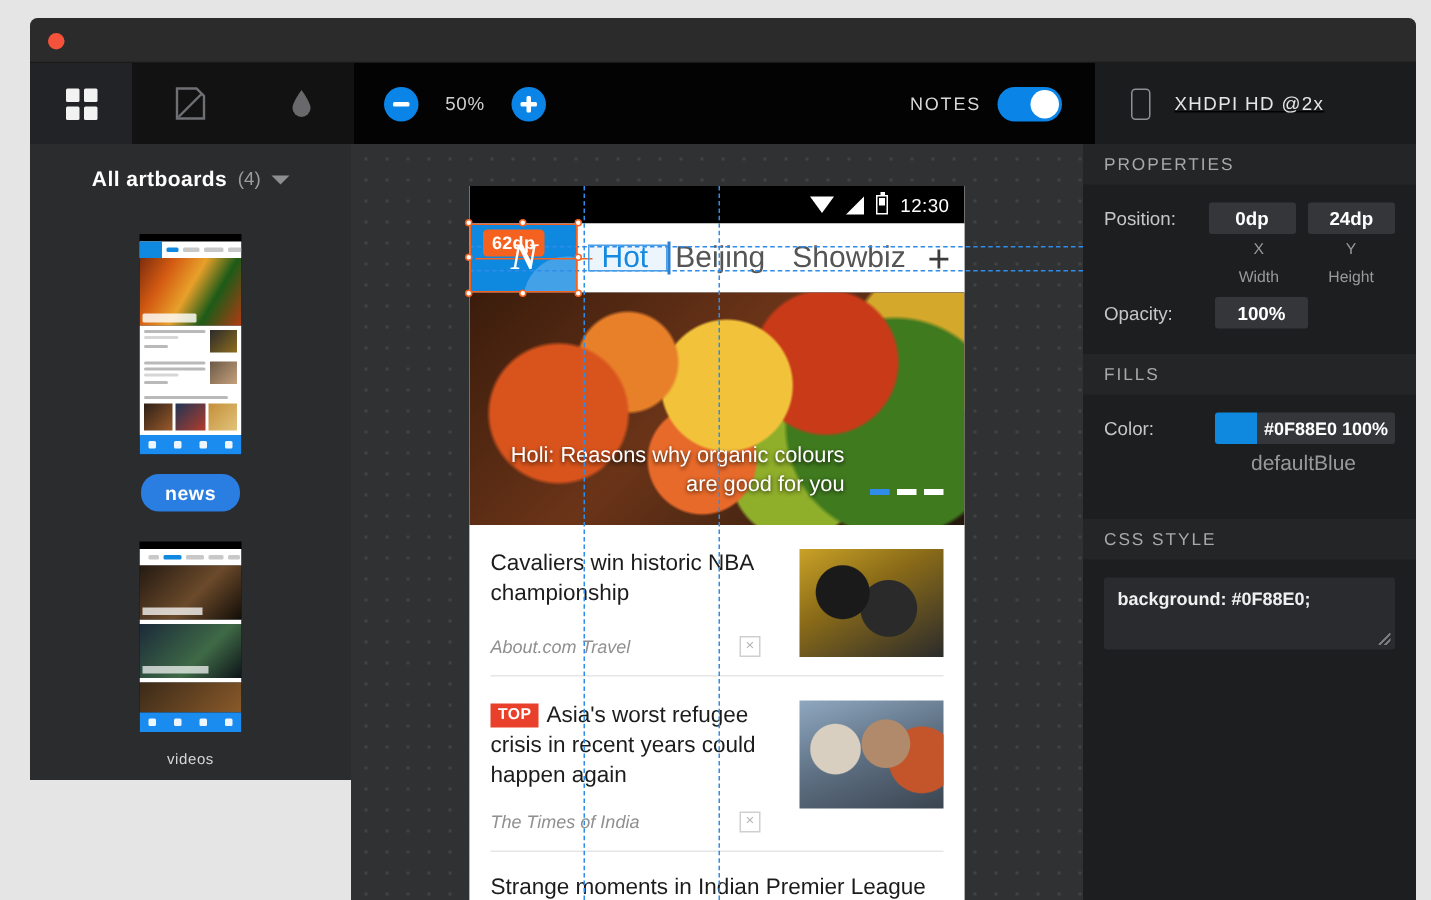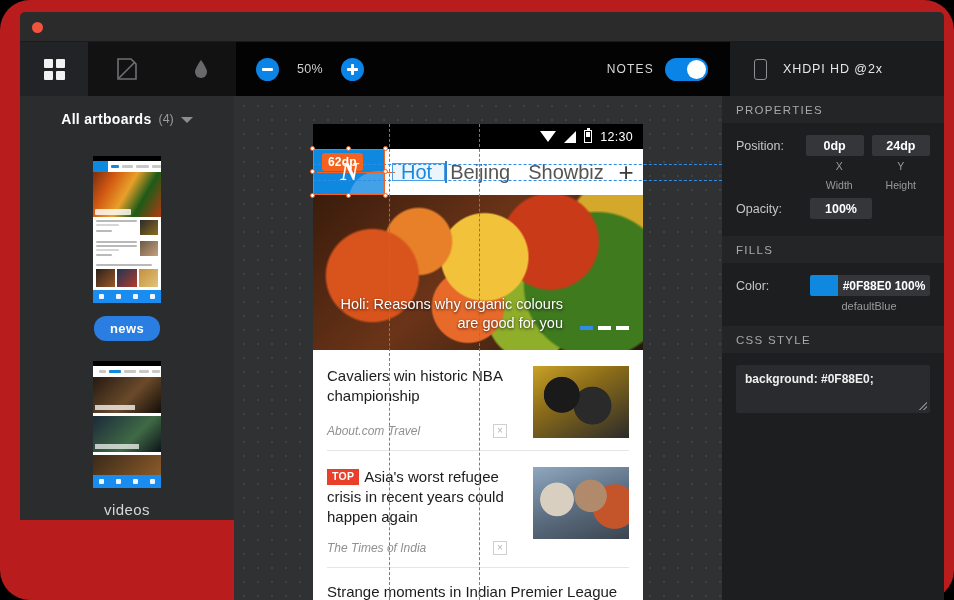--- a/index.html
+++ b/index.html
@@ -5,22 +5,21 @@
   * { box-sizing: border-box; margin: 0; padding: 0; }
   html, body {
     width: 954px; height: 600px;
     background: #000;
     font-family: "Liberation Sans", sans-serif;
     overflow: hidden;
   }
   #app {
     position: relative;
     width: 954px; height: 600px;
-    background: #b91c1c;
-    border-radius: 30px;
+    background: #e5e5e5;
   }
 
   
   .titlebar {
     position: absolute; left: 20px; top: 12px;
     width: 924px; height: 30px;
     background: #2b2b2b;
     border-radius: 5px 5px 0 0;
     border-bottom: 1px solid #1a1a1a;
   }
@@ -53,20 +52,21 @@
   }
   .tb-notes {
     display: flex; align-items: center; gap: 11px;
     padding-right: 22px;
     background: #030303;
   }
   .tb-device {
     width: 214px; justify-content: flex-start;
     padding-left: 24px; gap: 16px;
     background: #1b1c1e;
+    text-decoration: underline;
   }
 
   .grid-icon { display: grid; grid-template-columns: 9px 9px; grid-template-rows: 9px 9px; gap: 3px; }
   .grid-icon i { background: #f2f2f2; display: block; border-radius: 1px; }
 
   .icon-note svg, .icon-drop svg { display: block; }
 
   .zoom-btn {
     width: 23px; height: 23px; border-radius: 50%;
     background: #0b84e8; position: relative;
@@ -117,21 +117,21 @@
     width: 0; height: 0; border-left: 6px solid transparent;
     border-right: 6px solid transparent; border-top: 6px solid #8e8e8e;
     margin-top: 2px;
   }
   .artboards { padding-top: 14px; }
   .artboard { display: flex; flex-direction: column; align-items: center; margin-bottom: 8px; }
   .ab-thumb {
     width: 68px; background: #111; position: relative; overflow: hidden;
   }
   .ab-caption {
-    margin-top: 13px; color: #d7d7d7; font-size: 15px; letter-spacing: .4px;
+    margin-top: 13px; color: #d7d7d7; font-size: 10px; letter-spacing: .4px;
   }
   .ab-caption.pill {
     background: #2a7de1; color: #fff; font-weight: bold;
     padding: 5px 16px; border-radius: 12px; font-size: 13px;
   }
 
   
   .m-status { height: 5px; background: #000; }
   .m-appbar { height: 11px; background: #fff; display: flex; align-items: center; }
   .m-logo { width: 16px; height: 11px; background: #0f88e0; }
@@ -307,21 +307,21 @@
   .sublabel { width: 62px; text-align: center; color: #9a9a9a; font-size: 10.5px; }
   .sublabel + .sublabel { margin-left: 3px; }
   .gap3 { margin-left: 8px; }
 
   .swatch { width: 28px; height: 21px; background: #0f88e0; border-radius: 2px 0 0 2px; }
   .color-field {
     flex: 1; background: #35363a; height: 21px; border-radius: 0 2px 2px 0;
     display: flex; align-items: center; justify-content: center;
     color: #fff; font-size: 12px; font-weight: bold;
   }
-  .color-sub { margin-left: 74px; margin-top: 2px; color: #9a9a9a; font-size: 11px; text-align: center; width: 118px; }
+  .color-sub { margin-left: 74px; margin-top: 2px; color: #9a9a9a; font-size: 14px; text-align: center; width: 118px; }
 
   .css-box {
     margin: 12px 14px 0; height: 48px; background: #2a2b2e;
     border-radius: 2px; padding: 7px 9px; position: relative;
     color: #f0f0f0; font-size: 12px; font-weight: bold;
   }
   .css-box .resize {
     position: absolute; right: 3px; bottom: 3px; width: 8px; height: 8px;
     background:
       linear-gradient(135deg, transparent 45%, #7b7c80 45%, #7b7c80 57%, transparent 57%),
@@ -675,21 +675,21 @@
 
     <div class="insp-body">
       <div class="prop-row">
         <span class="prop-label">Color:</span>
         <span class="swatch"></span>
         <span class="color-field">#0F88E0 100%</span>
       </div>
       <div class="color-sub">defaultBlue</div>
     </div>
 
-    <div class="insp-section" style="margin-top:14px">CSS STYLE</div>
+    <div class="insp-section" style="margin-top:30px">CSS STYLE</div>
 
     <div class="css-box">
       <span>background: #0F88E0;</span>
       <span class="resize"></span>
     </div>
   </div>
 
 </div>
 
 </body></html>

